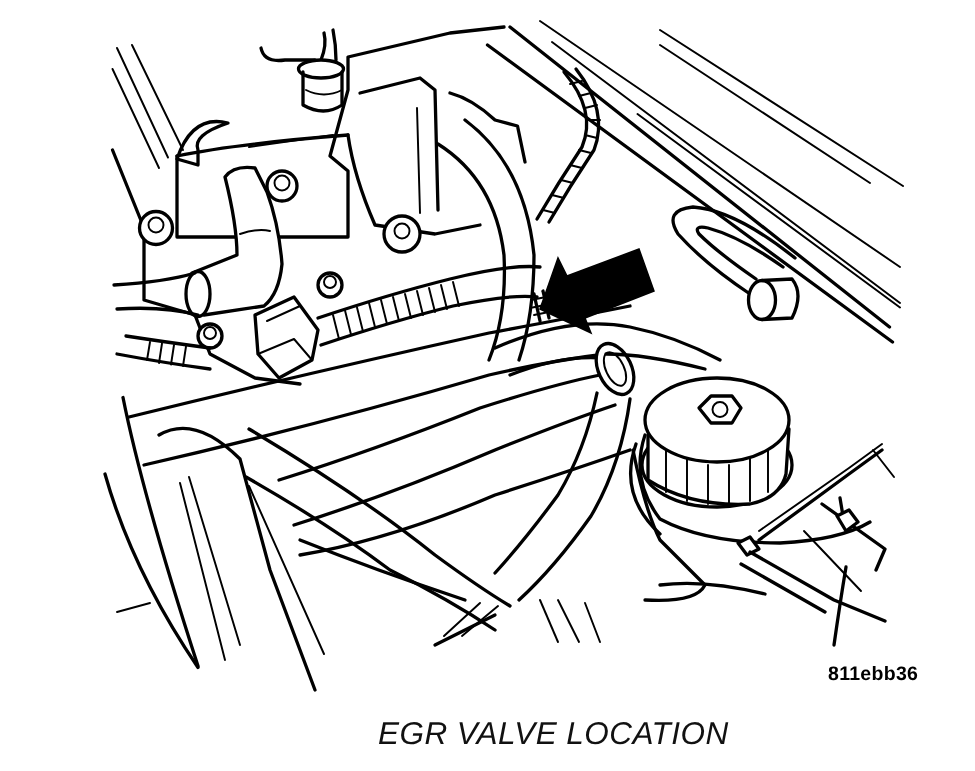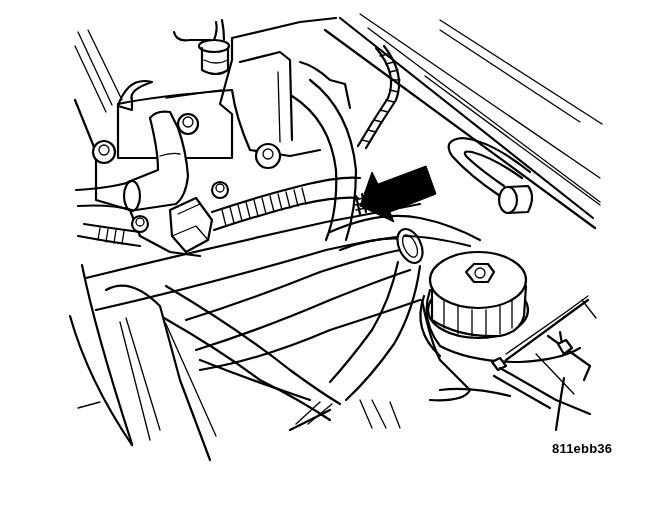--- a/index.html
+++ b/index.html
@@ -225,13 +225,14 @@
     <path class="ln" d="M290 430 Q310 420 330 410"></path>
     <path class="thin" d="M360 400 L372 428"></path>
     <path class="thin" d="M372 400 L386 428"></path>
     <path class="thin" d="M390 402 L400 428"></path>
     <path class="thin" d="M320 402 L296 424"></path>
     <path class="thin" d="M332 404 L308 424"></path>
   </g>
 </svg>
 
 <div id="fig-id">811ebb36</div>
+<div id="caption">EGR VALVE LOCATION</div>
 </div>
 
 </body></html>

